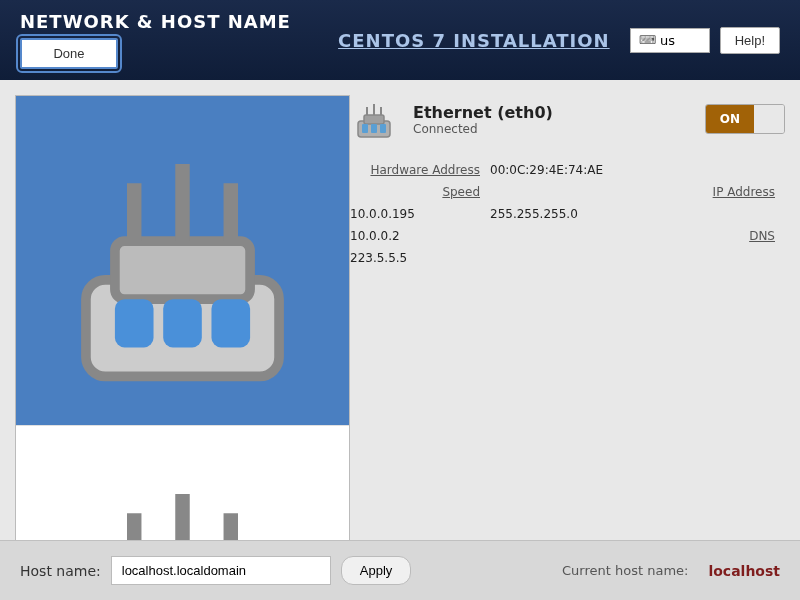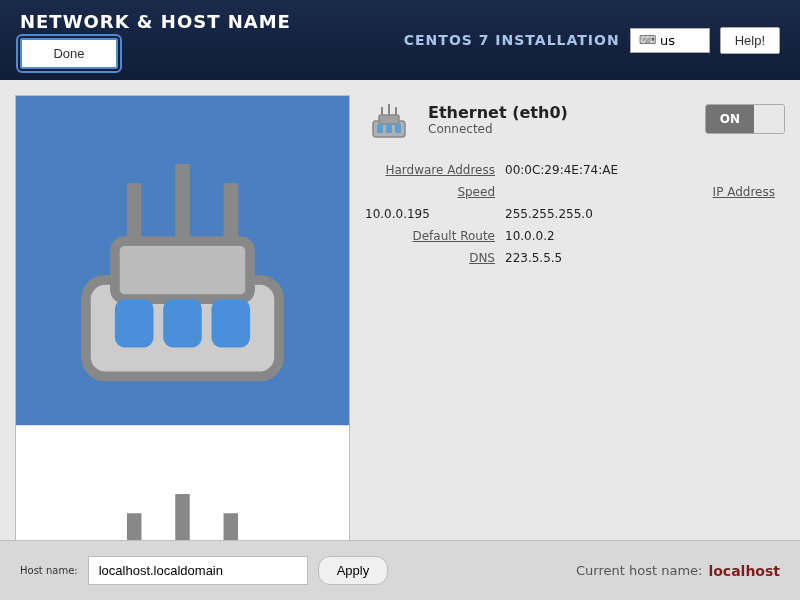--- a/index.html
+++ b/index.html
@@ -45,23 +45,25 @@
       outline-offset: 2px;
     }
 
     .header-right {
       display: flex;
       align-items: center;
       gap: 10px;
     }
     .header-right-title {
       color: #aac4e8;
-      font-size: 14px;
+      font-size: 18px;
       font-weight: bold;
       letter-spacing: 1px;
+      margin-right: 10px;
+      text-decoration: underline;
     }
     .keyboard-input {
       display: flex;
       align-items: center;
       background: white;
       border: 1px solid #aaa;
       padding: 4px 8px;
       font-size: 13px;
       gap: 4px;
       min-width: 80px;
@@ -78,21 +80,20 @@
       font-size: 13px;
       cursor: pointer;
       border-radius: 2px;
     }
 
     
     .main {
       display: flex;
       height: calc(600px - 80px);
       padding: 15px;
-      gap: 15px;
     }
 
     
     .left-panel {
       width: 335px;
       display: flex;
       flex-direction: column;
     }
     .interface-list {
       border: 1px solid #bbb;
@@ -177,21 +178,21 @@
     .toggle-switch {
       margin-left: auto;
       display: flex;
       align-items: center;
       border: 1px solid #aaa;
       border-radius: 3px;
       overflow: hidden;
       height: 30px;
     }
     .toggle-on {
-      background: #737373;
+      background: #a16207;
       color: white;
       padding: 0 14px;
       height: 100%;
       display: flex;
       align-items: center;
       font-size: 12px;
       font-weight: bold;
       cursor: pointer;
     }
     .toggle-off {
@@ -242,21 +243,21 @@
       height: 60px;
       background: #d8d8d8;
       border-top: 1px solid #c0c0c0;
       display: flex;
       align-items: center;
       padding: 0 20px;
       gap: 10px;
     }
     .hostname-label {
       color: #333;
-      font-size: 10px;
+      font-size: 14px;
     }
     .hostname-input {
       border: 1px solid #bbb;
       background: white;
       padding: 6px 10px;
       font-size: 13px;
       width: 220px;
       outline: none;
     }
     .apply-btn {
@@ -264,21 +265,21 @@
       border: 1px solid #bbb;
       padding: 6px 18px;
       font-size: 13px;
       cursor: pointer;
       border-radius: 12px;
     }
     .current-host-section {
       margin-left: auto;
       display: flex;
       align-items: center;
-      gap: 6px;
+      gap: 20px;
     }
     .current-host-label { color: #555; font-size: 13px; }
     .current-host-value { color: #7f1d1d; font-size: 14px; font-weight: bold; }
 
     
     .eth-svg { width: 100%; height: 100%; }
   </style>
 </head>
 <body>
 
@@ -366,21 +367,20 @@
       <span class="detail-label">Hardware Address</span>
       <span class="detail-value">00:0C:29:4E:74:AE</span>
 
       <span class="detail-label">Speed</span>
 
       <span class="detail-label">IP Address</span>
       <span class="detail-value">10.0.0.195</span>
 
       <span class="detail-value">255.255.255.0</span>
 
-      <span class="detail-label">Default Route</span>
       <span class="detail-value">10.0.0.2</span>
 
       <span class="detail-label">DNS</span>
       <span class="detail-value">223.5.5.5</span>
     </div>
 
     <button class="configure-btn">Configure...</button>
   </div>
 </div>
 

